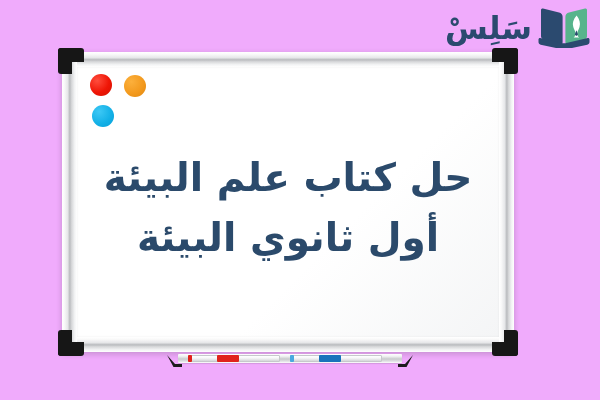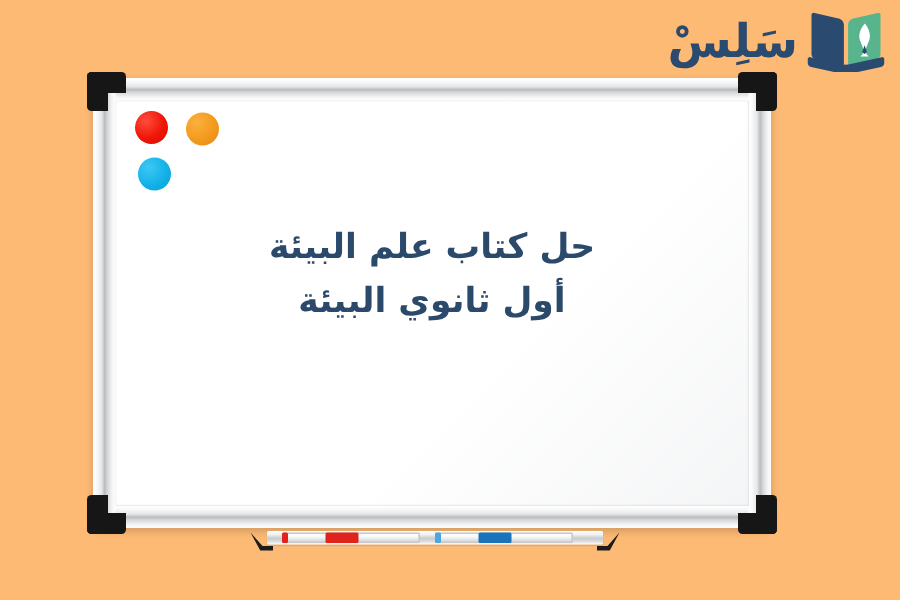--- a/index.html
+++ b/index.html
@@ -5,21 +5,21 @@
 <style>
   html, body {
     margin: 0;
     padding: 0;
     background: #ffffff;
   }
   #stage {
     position: relative;
     width: 600px;
     height: 400px;
-    background: #fdba74;
+    background: #f0abfc;
     overflow: hidden;
     font-family: "DejaVu Sans", "Liberation Sans", sans-serif;
   }
 
   
   .brand {
     position: absolute;
     top: 4px;
     right: 10px;
     display: flex;
@@ -153,21 +153,21 @@
   .headline {
     position: absolute;
     left: 0;
     right: 0;
     top: 96px;
     text-align: center;
     direction: rtl;
   }
   .headline-line {
     font-family: "DejaVu Sans", "Liberation Sans", sans-serif;
-    font-size: 23px;
+    font-size: 39px;
     font-weight: 700;
     color: #2b4a6b;
     line-height: 1.55;
     white-space: nowrap;
   }
 
   
   .tray {
     position: absolute;
     left: 108px;

